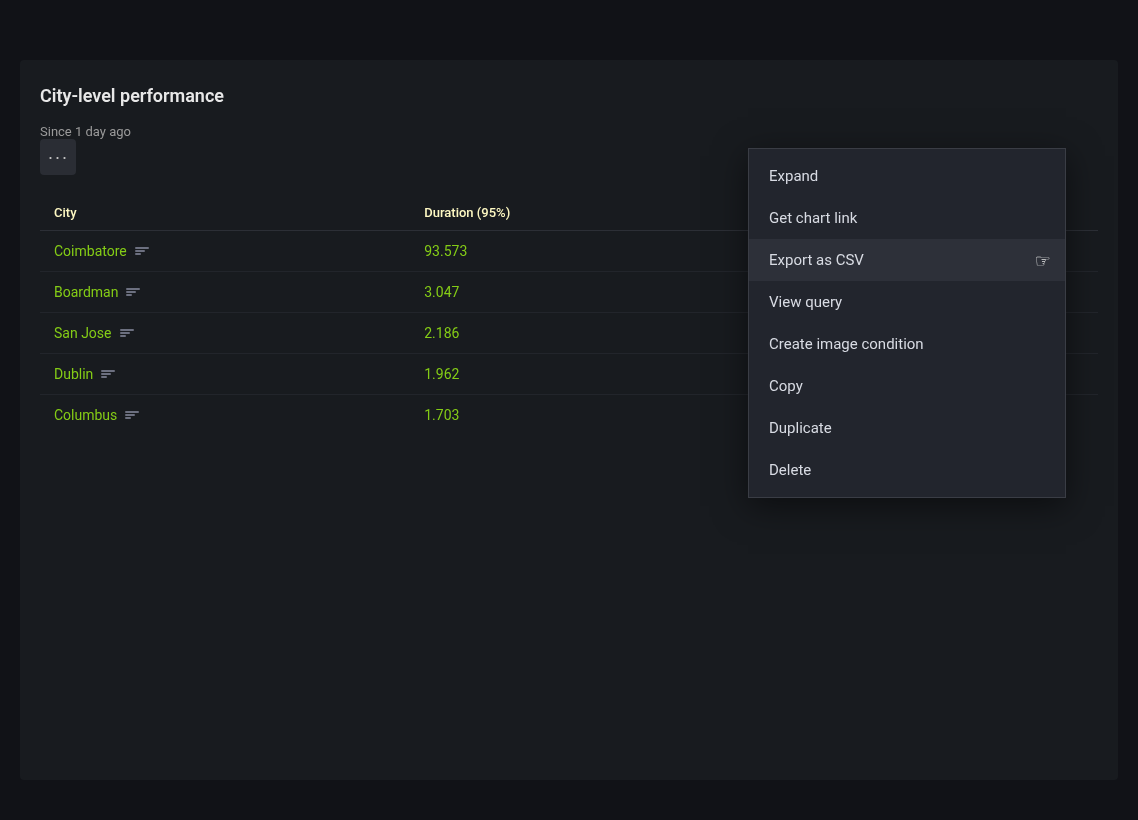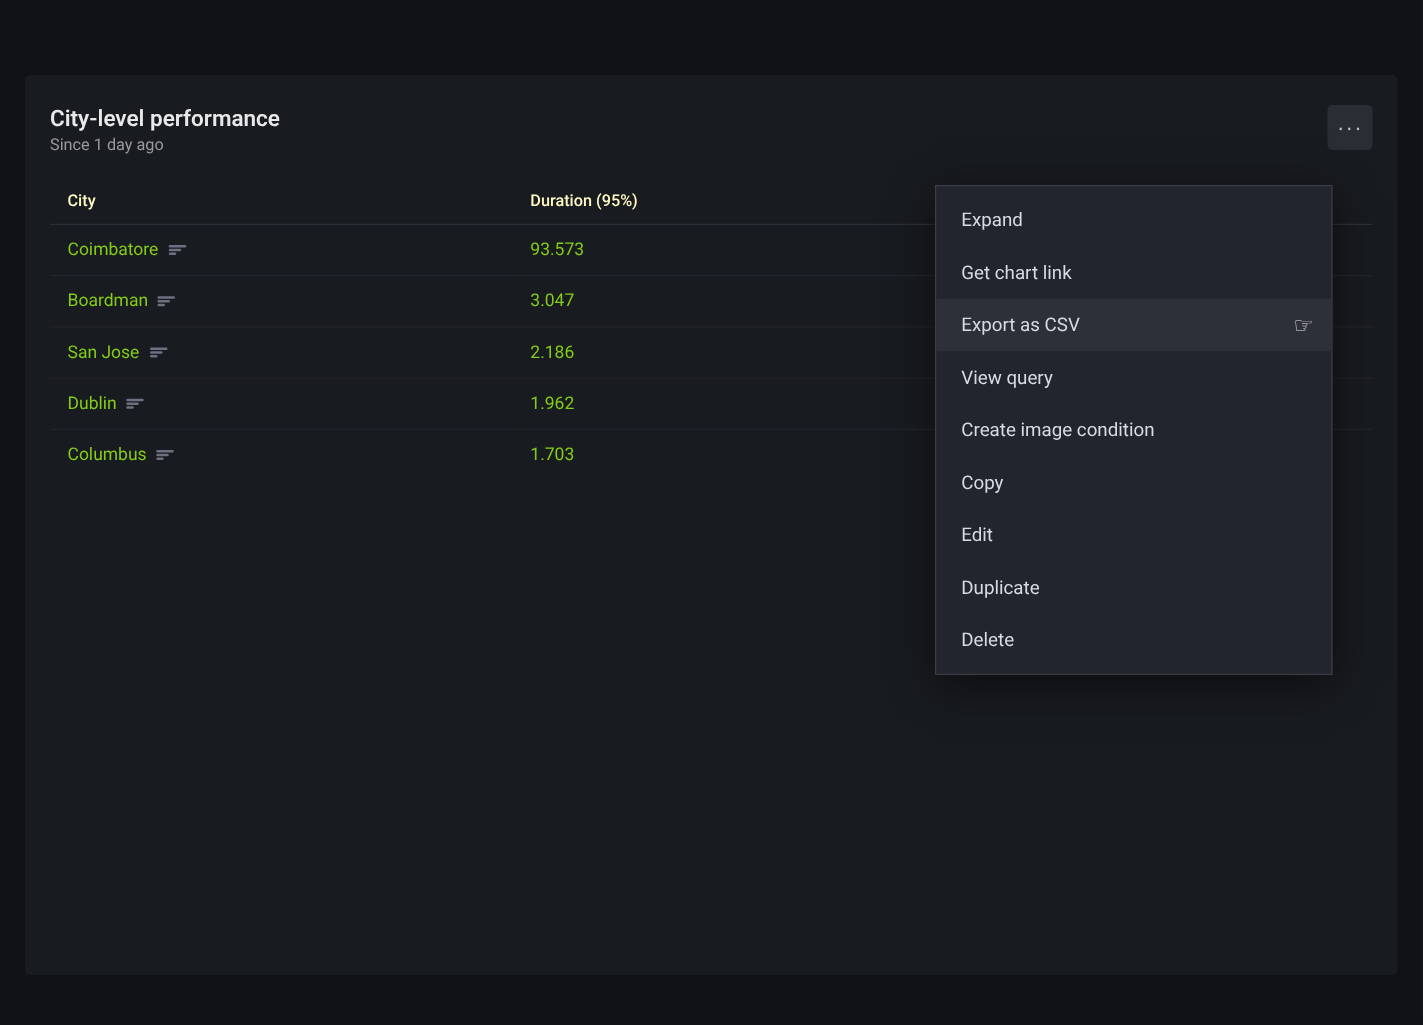--- a/index.html
+++ b/index.html
@@ -27,33 +27,34 @@
       background-color: #181b1f;
       border-radius: 4px;
       padding: 24px 20px;
     }
 
     .panel-header {
       display: flex;
       justify-content: space-between;
       align-items: flex-start;
       margin-bottom: 20px;
+      flex-direction: column;
     }
 
     .panel-title {
       font-size: 18px;
       font-weight: 600;
       color: #e8e8e8;
       line-height: 1.3;
     }
 
     .panel-subtitle {
       font-size: 13px;
       color: #9a9a9a;
-      margin-top: 2px;
+      margin-top: 17px;
     }
 
     .menu-button {
       background: #2a2d34;
       border: none;
       border-radius: 4px;
       width: 36px;
       height: 36px;
       cursor: pointer;
       display: flex;
@@ -249,16 +250,15 @@
   </table>
 </div>
 
 <div class="context-menu" id="context-menu">
 <div class="context-menu-item">Expand</div>
     <div class="context-menu-item">Get chart link</div>
     <div class="context-menu-item highlighted">Export as CSV<span class="cursor-icon">☞</span></div>
     <div class="context-menu-item">View query</div>
     <div class="context-menu-item">Create image condition</div>
     <div class="context-menu-item">Copy</div>
-    <div class="context-menu-item">Edit</div>
     <div class="context-menu-item">Duplicate</div>
     <div class="context-menu-item">Delete</div>
   </div>
 
 </body></html>

